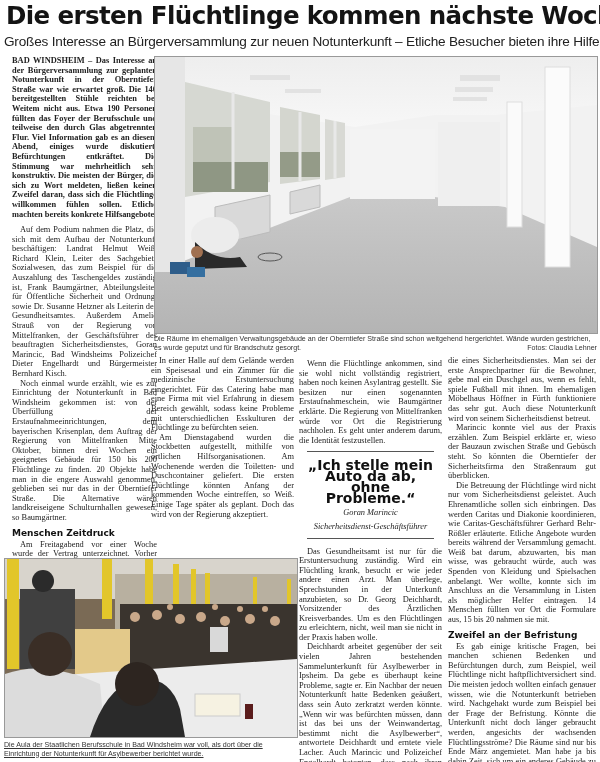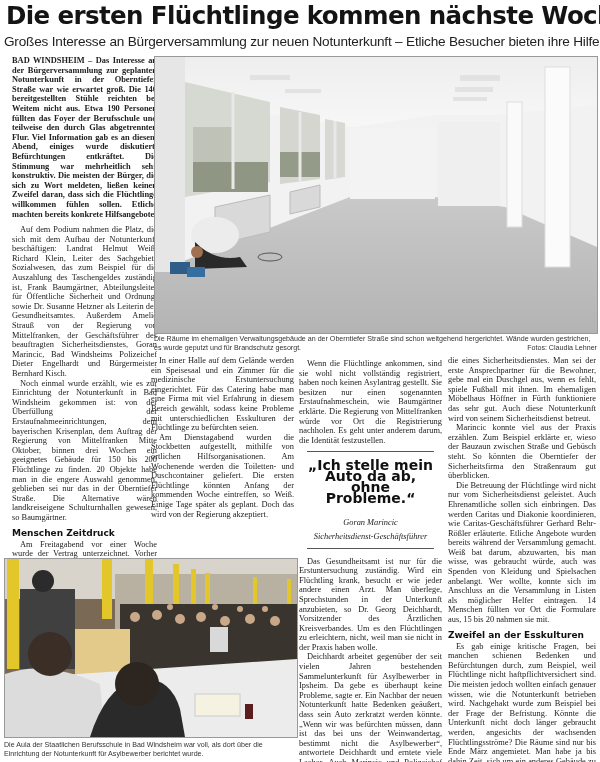--- a/index.html
+++ b/index.html
@@ -9,21 +9,21 @@
   .col{position:absolute;font-family:"Liberation Serif",serif;font-size:8.4px;line-height:9.6px;color:#222;text-align:justify;hyphens:manual;}
   .col p{margin:0;text-indent:8px;}
   .col p.noind{text-indent:0;}
   .lead{font-weight:bold;}
   .crosshead{font-family:"DejaVu Sans",sans-serif;font-weight:bold;font-size:9px;line-height:12px;margin:4px 0 1px 0;text-indent:0;color:#111;}
   .photo{position:absolute;border:1px solid #999;overflow:hidden;}
   .caption{position:absolute;font-family:"Liberation Sans",sans-serif;font-size:7.1px;line-height:8.6px;color:#333;}
   .credit{position:absolute;right:0;bottom:0;text-align:right;}
   .quote-box{margin:6px 8px 8px 8px;border-top:1px solid #555;border-bottom:1px solid #555;padding:8px 0 6px 0;text-align:center;}
   .quote-text{font-family:"DejaVu Sans",sans-serif;font-weight:bold;font-size:14px;line-height:11px;color:#111;}
-  .quote-author{font-family:"Liberation Serif",serif;font-style:italic;font-size:8.4px;line-height:9.6px;margin-top:14px;}
+  .quote-author{font-family:"Liberation Serif",serif;font-style:italic;font-size:8.4px;line-height:9.6px;margin-top:4px;}
 </style>
 </head>
 <body>
 
 <div class="headline">Die ersten Flüchtlinge kommen nächste Woche an</div>
 <div class="subhead">Großes Interesse an Bürgerversammlung zur neuen Notunterkunft – Etliche Besucher bieten ihre Hilfe an</div>
 
 <div class="col" style="left:12px;top:56px;width:145px;">
   <p class="noind lead">BAD WINDSHEIM – Das Interesse an der Bürgerversammlung zur geplanten Notunterkunft in der Oberntiefer Straße war wie erwartet groß. Die 140 bereitgestellten Stühle reichten bei Weitem nicht aus. Etwa 190 Personen füllten das Foyer der Berufsschule und teilweise den durch Glas abgetrennten Flur. Viel Information gab es an diesem Abend, einiges wurde diskutiert, Befürchtungen entkräftet. Die Stimmung war mehrheitlich sehr konstruktiv. Die meisten der Bürger, die sich zu Wort meldeten, ließen keinen Zweifel daran, dass sich die Flüchtlinge willkommen fühlen sollen. Etliche machten bereits konkrete Hilfsangebote.</p>
   <p style="margin-top:6px">Auf dem Podium nahmen die Platz, die sich mit dem Aufbau der Notunterkunft beschäftigen: Landrat Helmut Weiß, Richard Klein, Leiter des Sachgebiets Sozialwesen, das zum Beispiel für die Auszahlung des Taschengeldes zuständig ist, Frank Baumgärtner, Abteilungsleiter für Öffentliche Sicherheit und Ordnung, sowie Dr. Susanne Hetzner als Leiterin des Gesundheitsamtes. Außerdem Amelie Strauß von der Regierung von Mittelfranken, der Geschäftsführer des beauftragten Sicherheitsdienstes, Goran Marincic, Bad Windsheims Polizeichef Dieter Engelhardt und Bürgermeister Bernhard Kisch.</p>
@@ -106,21 +106,21 @@
   </div>
   <p>Das Gesundheitsamt ist nur für die Erstuntersuchung zuständig. Wird ein Flüchtling krank, besucht er wie jeder andere einen Arzt. Man überlege, Sprechstunden in der Unterkunft anzubieten, so Dr. Georg Deichhardt, Vorsitzender des Ärztlichen Kreisverbandes. Um es den Flüchtlingen zu erleichtern, nicht, weil man sie nicht in der Praxis haben wolle.</p>
   <p>Deichhardt arbeitet gegenüber der seit vielen Jahren bestehenden Sammelunterkunft für Asylbewerber in Ipsheim. Da gebe es überhaupt keine Probleme, sagte er. Ein Nachbar der neuen Notunterkunft hatte Bedenken geäußert, dass sein Auto zerkratzt werden könnte. „Wenn wir was befürchten müssen, dann ist das bei uns der Weinwandertag, bestimmt nicht die Asylbewerber“, antwortete Deichhardt und erntete viele Lacher. Auch Marincic und Polizeichef Engelhardt betonten, dass nach ihren Erfahrungen keine Probleme zu befürchten seien. „Ich stelle mein Auto da ab, ohne Probleme“, so Marincic.</p>
 
 </div>
 
 <div class="col" style="left:448px;top:356px;width:148px;">
   <p class="noind">die eines Sicherheitsdienstes. Man sei der erste Ansprechpartner für die Bewohner, gebe mal ein Duschgel aus, wenn es fehlt, spiele Fußball mit ihnen. Im ehemaligen Möbelhaus Höffner in Fürth funktioniere das sehr gut. Auch diese Notunterkunft wird von seinem Sicherheitsdienst betreut.</p>
   <p>Marincic konnte viel aus der Praxis erzählen. Zum Beispiel erklärte er, wieso der Bauzaun zwischen Straße und Gebüsch steht. So könnten die Oberntiefer der Sicherheitsfirma den Straßenraum gut überblicken.</p>
   <p>Die Betreuung der Flüchtlinge wird nicht nur vom Sicherheitsdienst geleistet. Auch Ehrenamtliche sollen sich einbringen. Das werden Caritas und Diakonie koordinieren, wie Caritas-Geschäftsführer Gerhard Behr-Rößler erläuterte. Etliche Angebote wurden bereits während der Versammlung gemacht. Weiß bat darum, abzuwarten, bis man wisse, was gebraucht würde, auch was Spenden von Kleidung und Spielsachen anbelangt. Wer wollte, konnte sich im Anschluss an die Versammlung in Listen als möglicher Helfer eintragen. 14 Menschen füllten vor Ort die Formulare aus, 15 bis 20 nahmen sie mit.</p>
-  <div class="crosshead">Zweifel an der Esskulturen</div>
+  <div class="crosshead">Zweifel an der Befristung</div>
   <p>Es gab einige kritische Fragen, bei manchen schienen Bedenken und Befürchtungen durch, zum Beispiel, weil Flüchtlinge nicht haftpflichtversichert sind. Die meisten jedoch wollten einfach genauer wissen, wie die Notunterkunft betrieben wird. Nachgehakt wurde zum Beispiel bei der Frage der Befristung. Könnte die Unterkunft nicht doch länger gebraucht werden, angesichts der wachsenden Flüchtlingsströme? Die Räume sind nur bis Ende März angemietet. Man habe ja bis dahin Zeit, sich um ein anderes Gebäude zu bemühen, sagte Weiß.</p>
 
 </div>
 
 <div class="photo" style="left:4px;top:558px;width:292px;height:178px;">
   <svg width="292" height="178" viewBox="0 0 292 178">
     <rect width="292" height="178" fill="#7a6a55"></rect>
     <rect x="0" y="0" width="292" height="40" fill="#d8d4cc"></rect>
     <rect x="110" y="15" width="182" height="60" fill="#b8b0a0"></rect>
 
@@ -161,15 +161,15 @@
     <polygon points="0,120 292,100 292,178 0,178" fill="#ececec"></polygon>
 
     <path d="M0,115 Q40,100 95,125 L100,178 L0,178 Z" fill="#dcdcdc"></path>
     <circle cx="45" cy="95" r="22" fill="#3a2e26"></circle>
     <path d="M85,178 Q100,130 130,120 Q165,115 175,150 L180,178 Z" fill="#2a2a2a"></path>
     <circle cx="132" cy="125" r="22" fill="#2d2520"></circle>
     <rect x="190" y="135" width="45" height="22" fill="#f6f2e2" stroke="#ccc"></rect>
     <rect x="240" y="145" width="8" height="15" fill="#5a1c1c"></rect>
   </svg>
 </div>
-<div class="caption" style="left:4px;top:741px;width:292px;">
+<div class="caption" style="left:4px;top:741px;width:292px;text-decoration:underline;">
   <span>Die Aula der Staatlichen Berufsschule in Bad Windsheim war voll, als dort über die Einrichtung der Notunterkunft für Asylbewerber berichtet wurde.</span>
 </div>
 
 </body></html>

